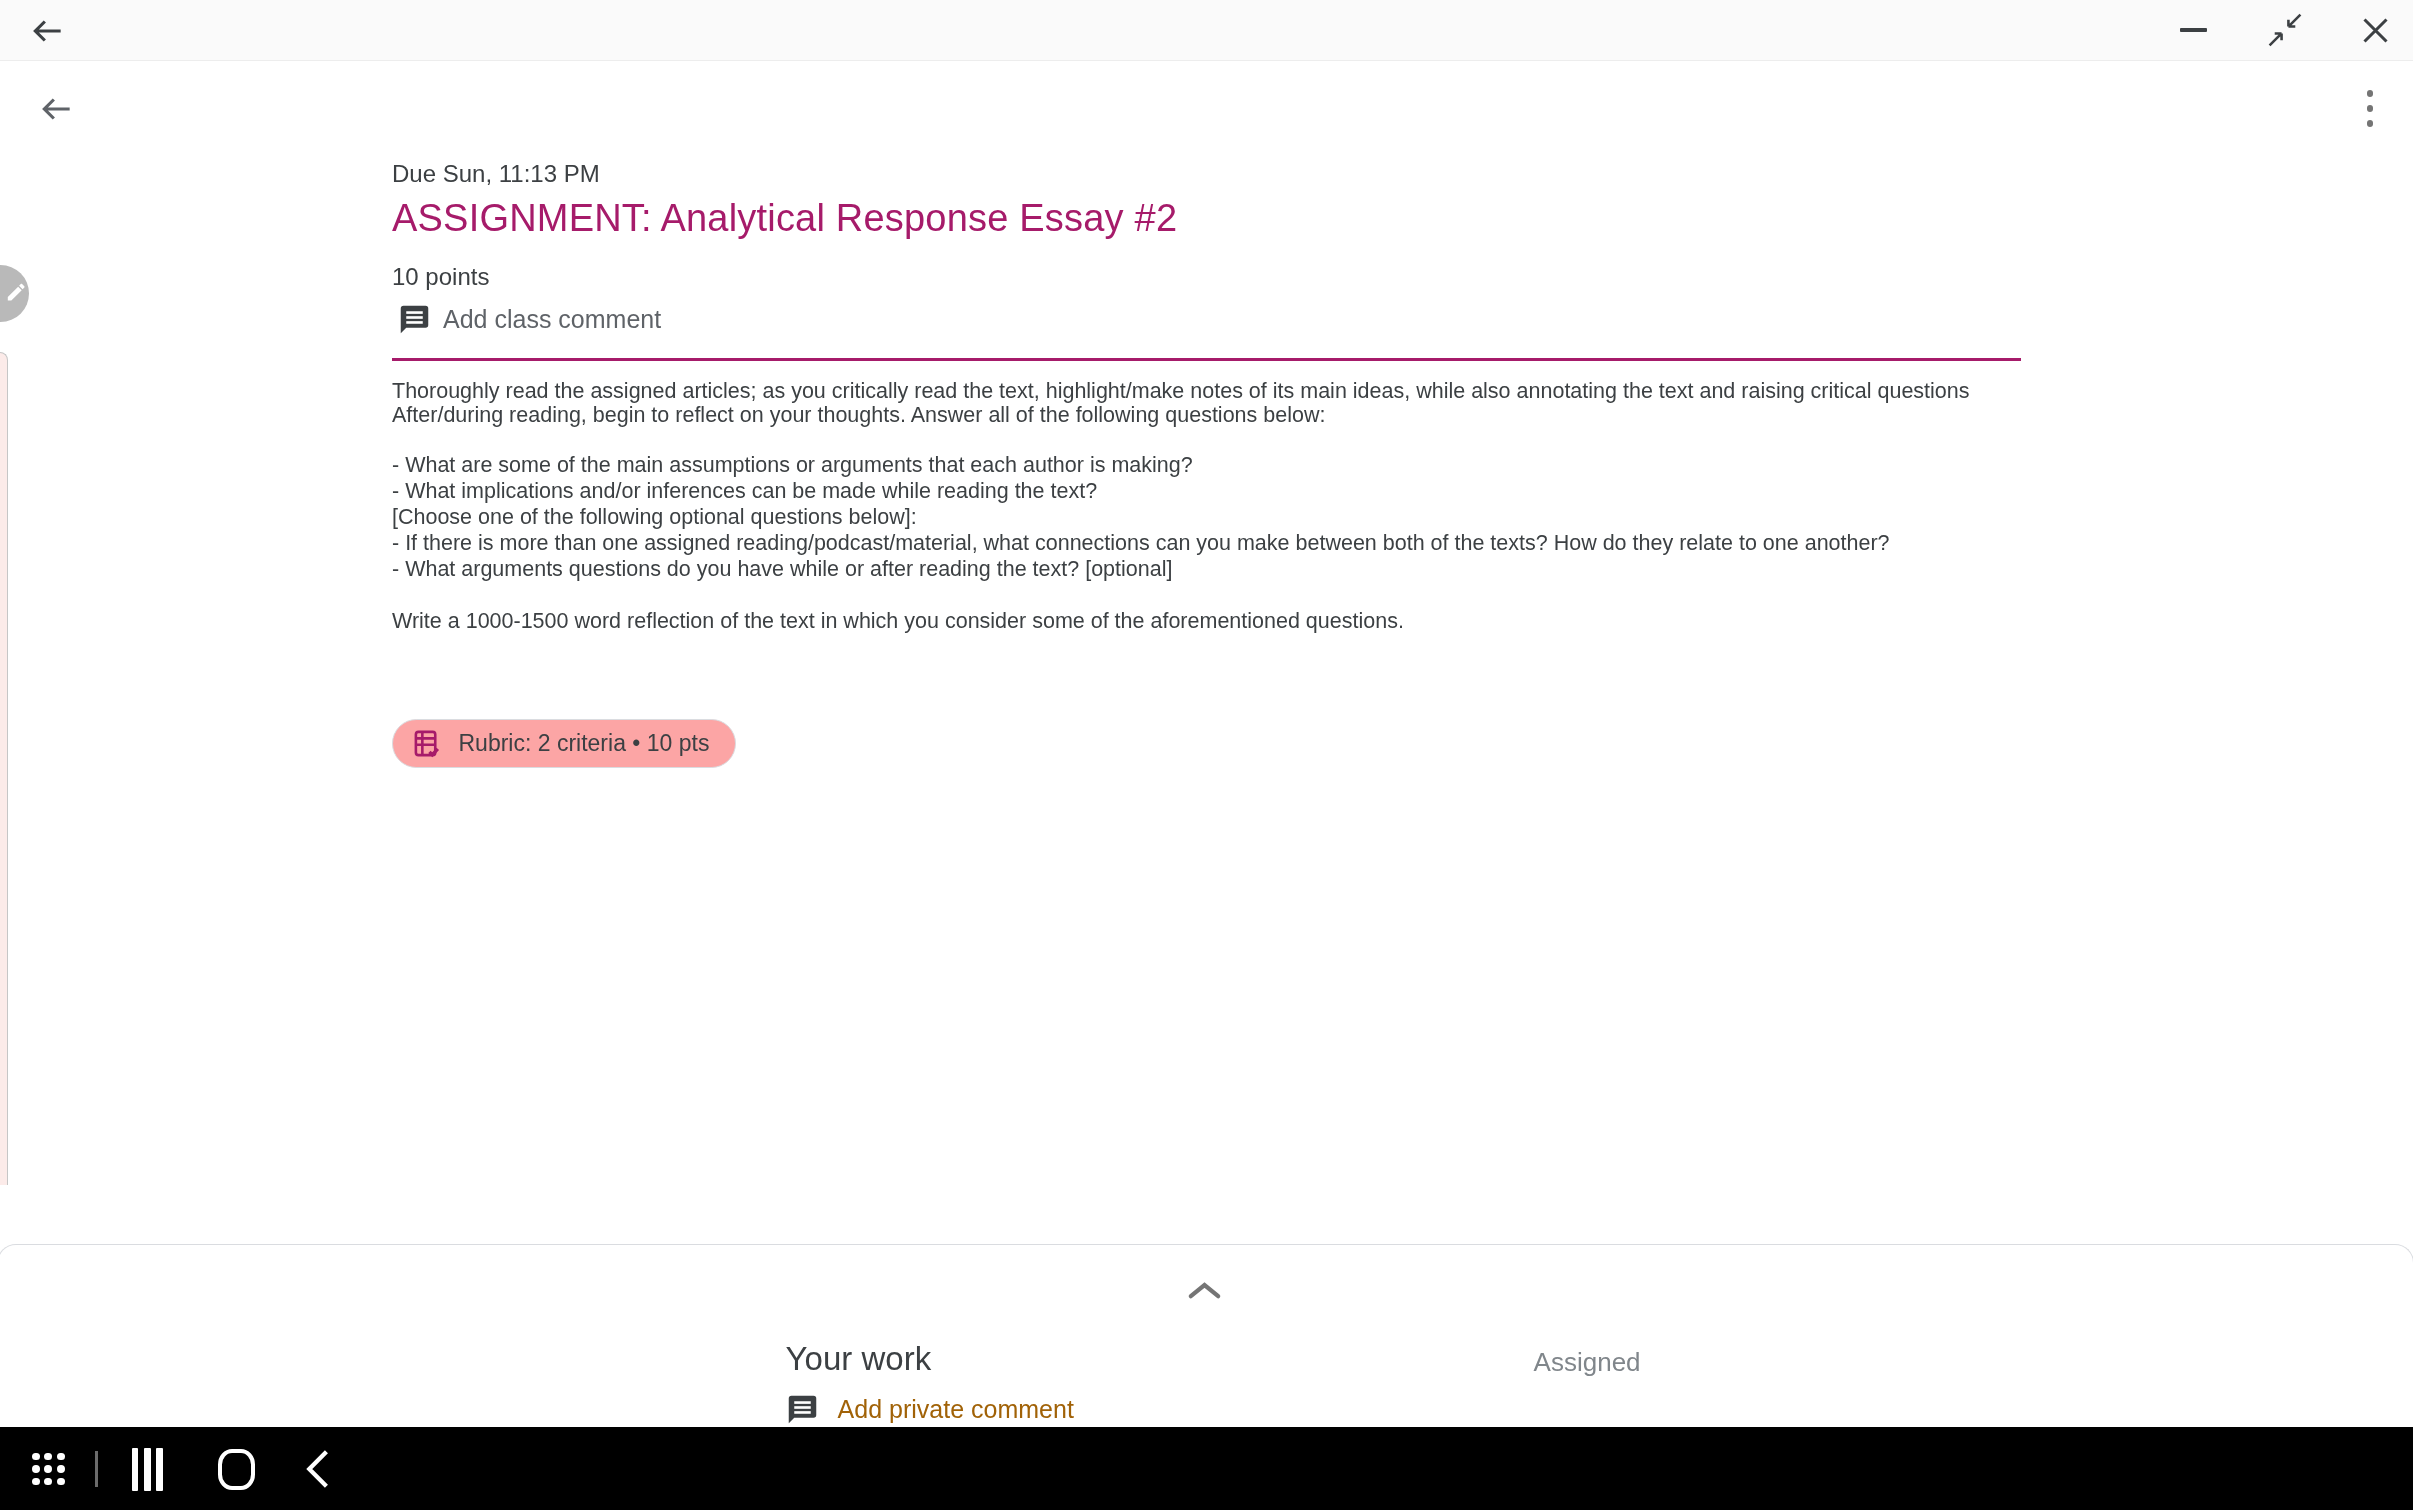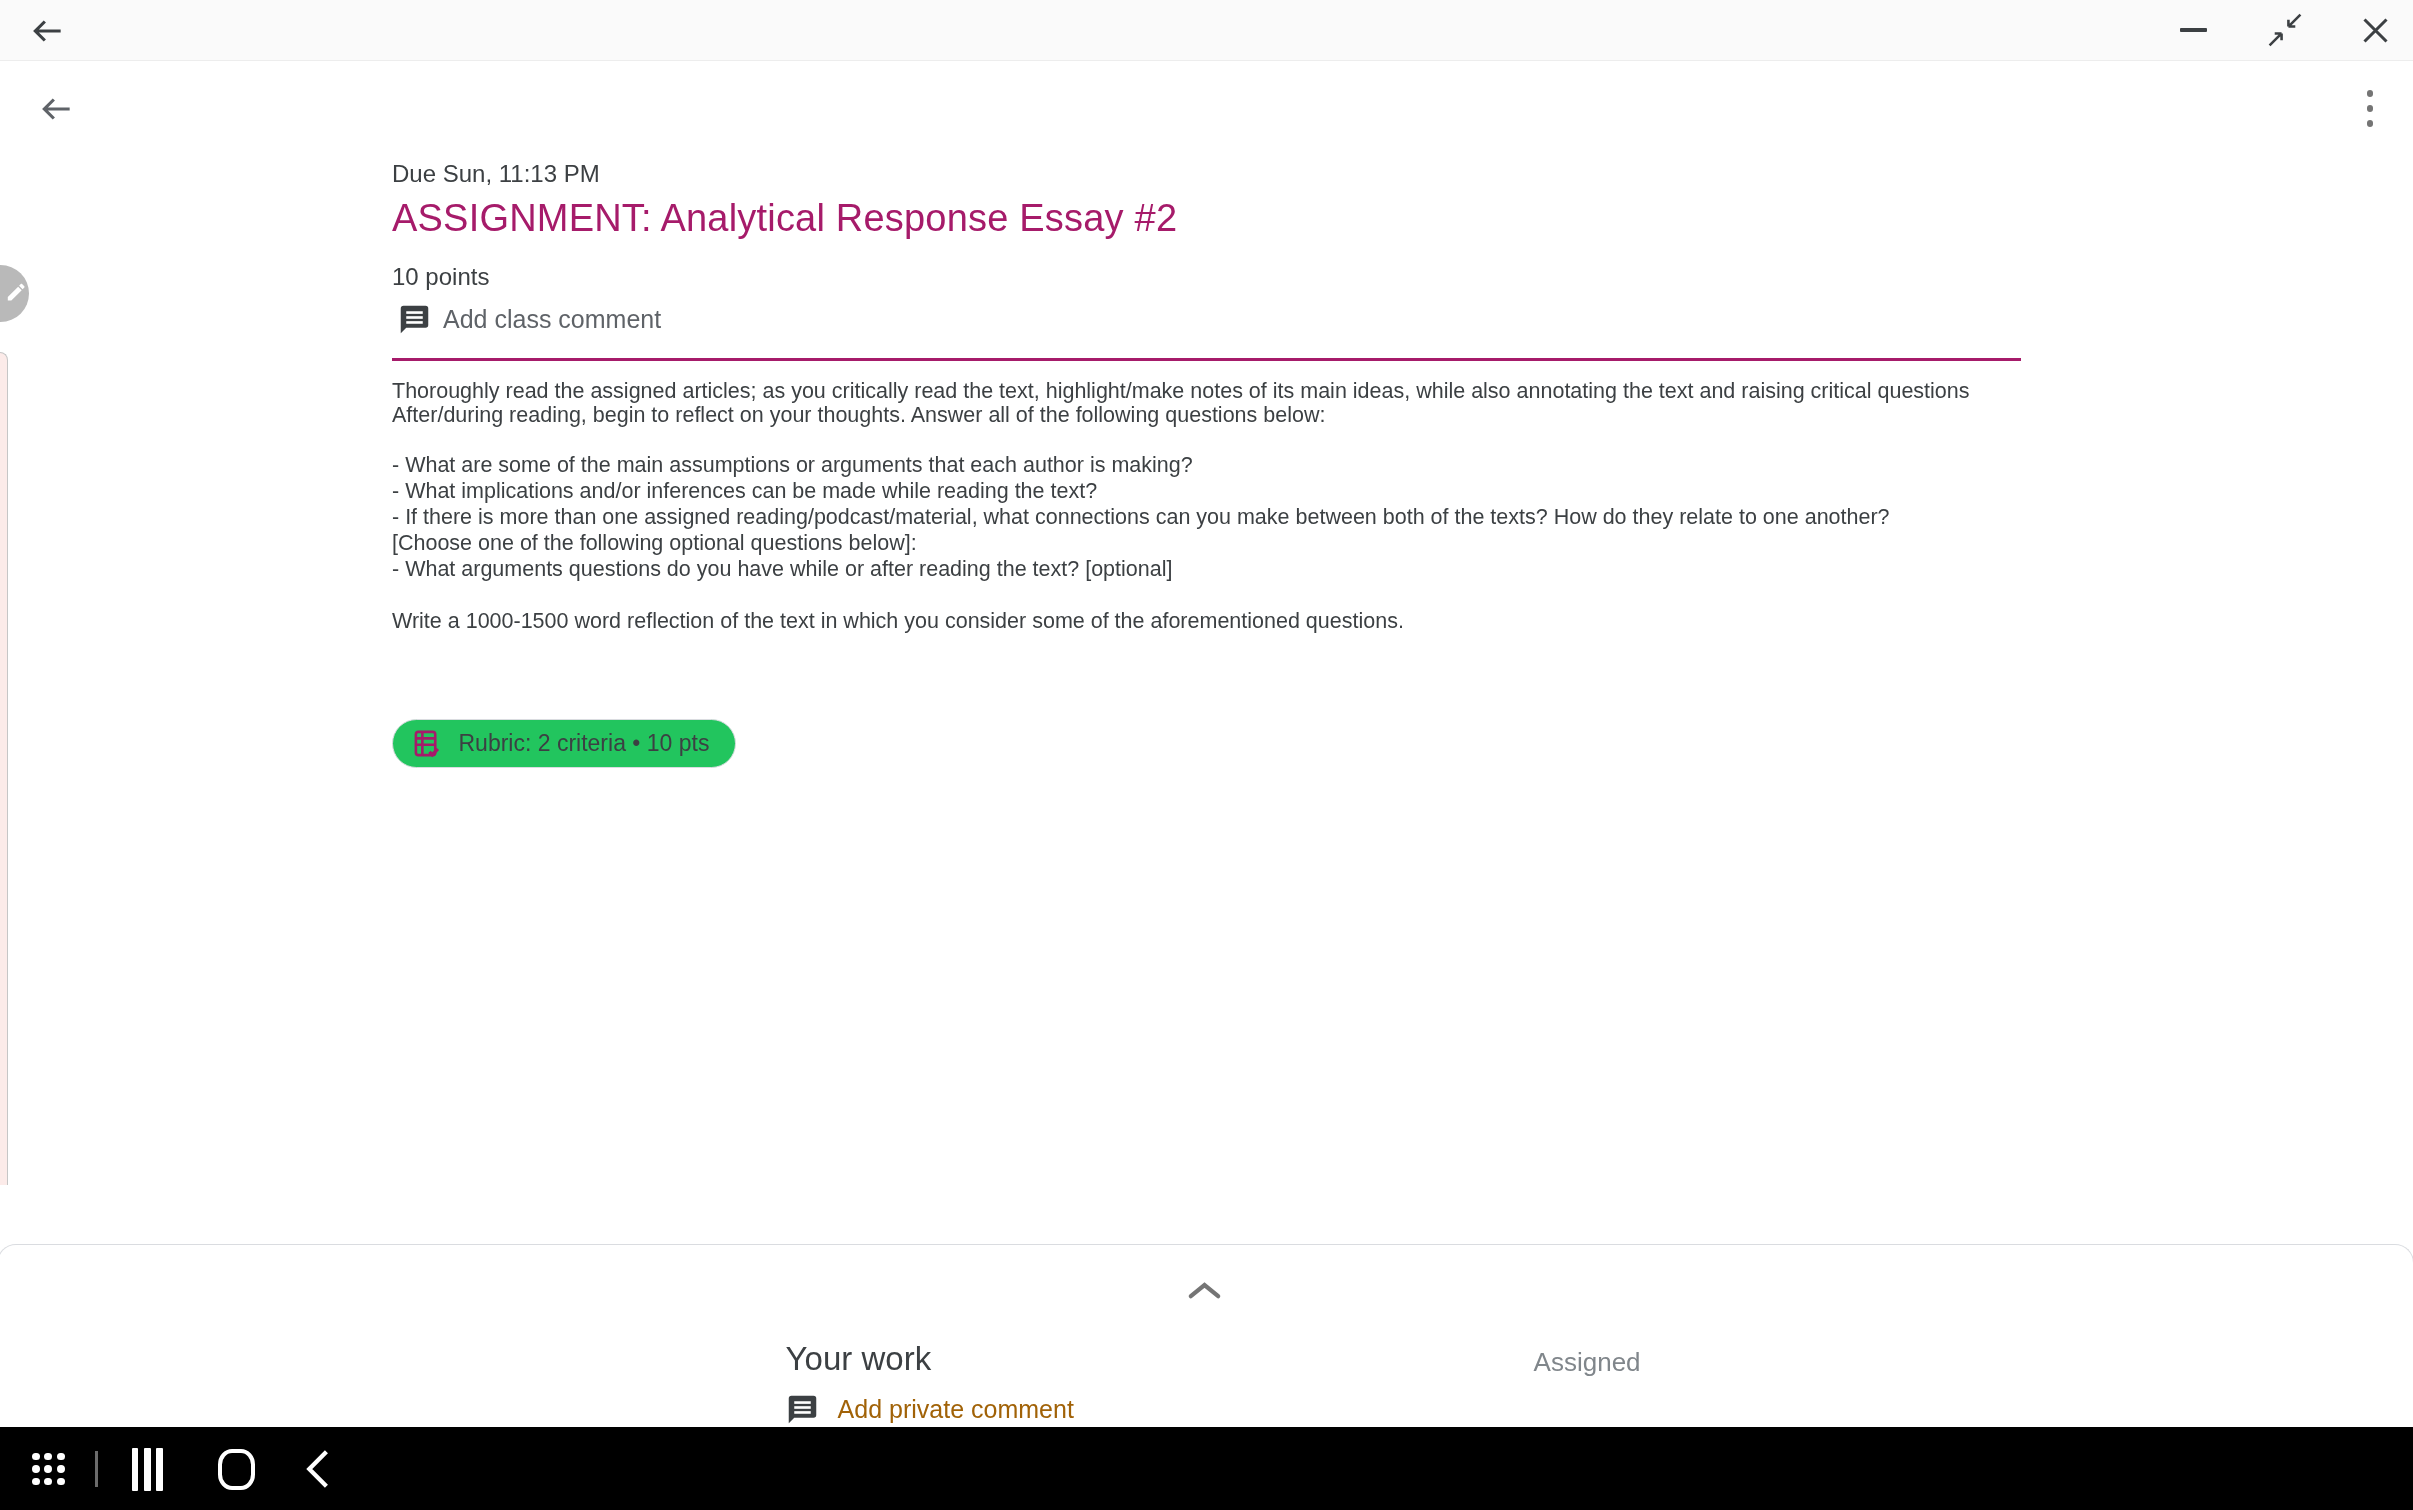--- a/index.html
+++ b/index.html
@@ -31,21 +31,21 @@
   .class-comment{position:absolute;left:398px;top:303px;display:flex;align-items:center;gap:12px;cursor:pointer;}
   .class-comment .lbl{font-size:25px;color:#5f6368;}
   .accent-divider{position:absolute;left:392px;top:358px;width:1629px;height:2.6px;background:#a61b6a;}
 
   
   .body-text{position:absolute;left:392px;top:379px;width:1633px;font-size:21.5px;line-height:24px;color:#3c4043;}
   .body-line{min-height:26px;}
 
   
   .rubric-chip{position:absolute;left:392px;top:719px;height:47px;padding:0 26px 0 19px;border:1.7px solid #dadce0;
-               border-radius:25px;display:inline-flex;align-items:center;gap:15.5px;background:#22c55e;cursor:pointer;text-align:right;}
+               border-radius:25px;display:inline-flex;align-items:center;gap:15.5px;background:#fca5a5;cursor:pointer;text-align:right;}
   .rubric-chip .lbl{font-size:23px;color:#3c4043;}
 
   
   .bottom-sheet{position:absolute;left:-3.4px;top:1244px;width:2415px;height:276px;background:#fff;
                 border:1.7px solid #dadce0;border-bottom:none;border-radius:19px 19px 0 0;}
   .sheet-handle{position:absolute;left:1184px;top:31px;width:45px;height:29px;display:flex;align-items:center;justify-content:center;cursor:pointer;}
   .your-work{position:absolute;left:788px;top:95px;font-size:33px;color:#3c4043;}
   .assigned{position:absolute;left:1536px;top:102px;font-size:26px;color:#80868b;}
   .private-comment{position:absolute;left:788px;top:148px;display:flex;align-items:center;gap:19px;cursor:pointer;}
   .private-comment .lbl{font-size:25px;color:#a16207;}
@@ -134,22 +134,22 @@
     </span>
     <span class="lbl">Add class comment</span>
   </div>
   <div class="accent-divider"></div>
 
   <div class="body-text">
       <div class="body-line">Thoroughly read the assigned articles; as you critically read the text, highlight/make notes of its main ideas, while also annotating the text and raising critical questions After/during reading, begin to reflect on your thoughts. Answer all of the following questions below:</div>
       <div class="body-line">&nbsp;</div>
       <div class="body-line">- What are some of the main assumptions or arguments that each author is making?</div>
       <div class="body-line">- What implications and/or inferences can be made while reading the text?</div>
+      <div class="body-line">[Choose one of the following optional questions below]:</div>
       <div class="body-line">- If there is more than one assigned reading/podcast/material, what connections can you make between both of the texts? How do they relate to one another?</div>
-      <div class="body-line">[Choose one of the following optional questions below]:</div>
       <div class="body-line">- What arguments questions do you have while or after reading the text? [optional]</div>
       <div class="body-line">&nbsp;</div>
       <div class="body-line">Write a 1000-1500 word reflection of the text in which you consider some of the aforementioned questions.</div>
     </div>
 
   <div class="rubric-chip">
     <span>
       <svg width="31" height="31" viewBox="0 0 24 24" fill="none" stroke="#a61b6a" stroke-width="2">
         <rect x="3" y="3" width="15" height="18" rx="2"></rect>
         <path d="M3 8h15M3 13h15M8 3v18"></path>

